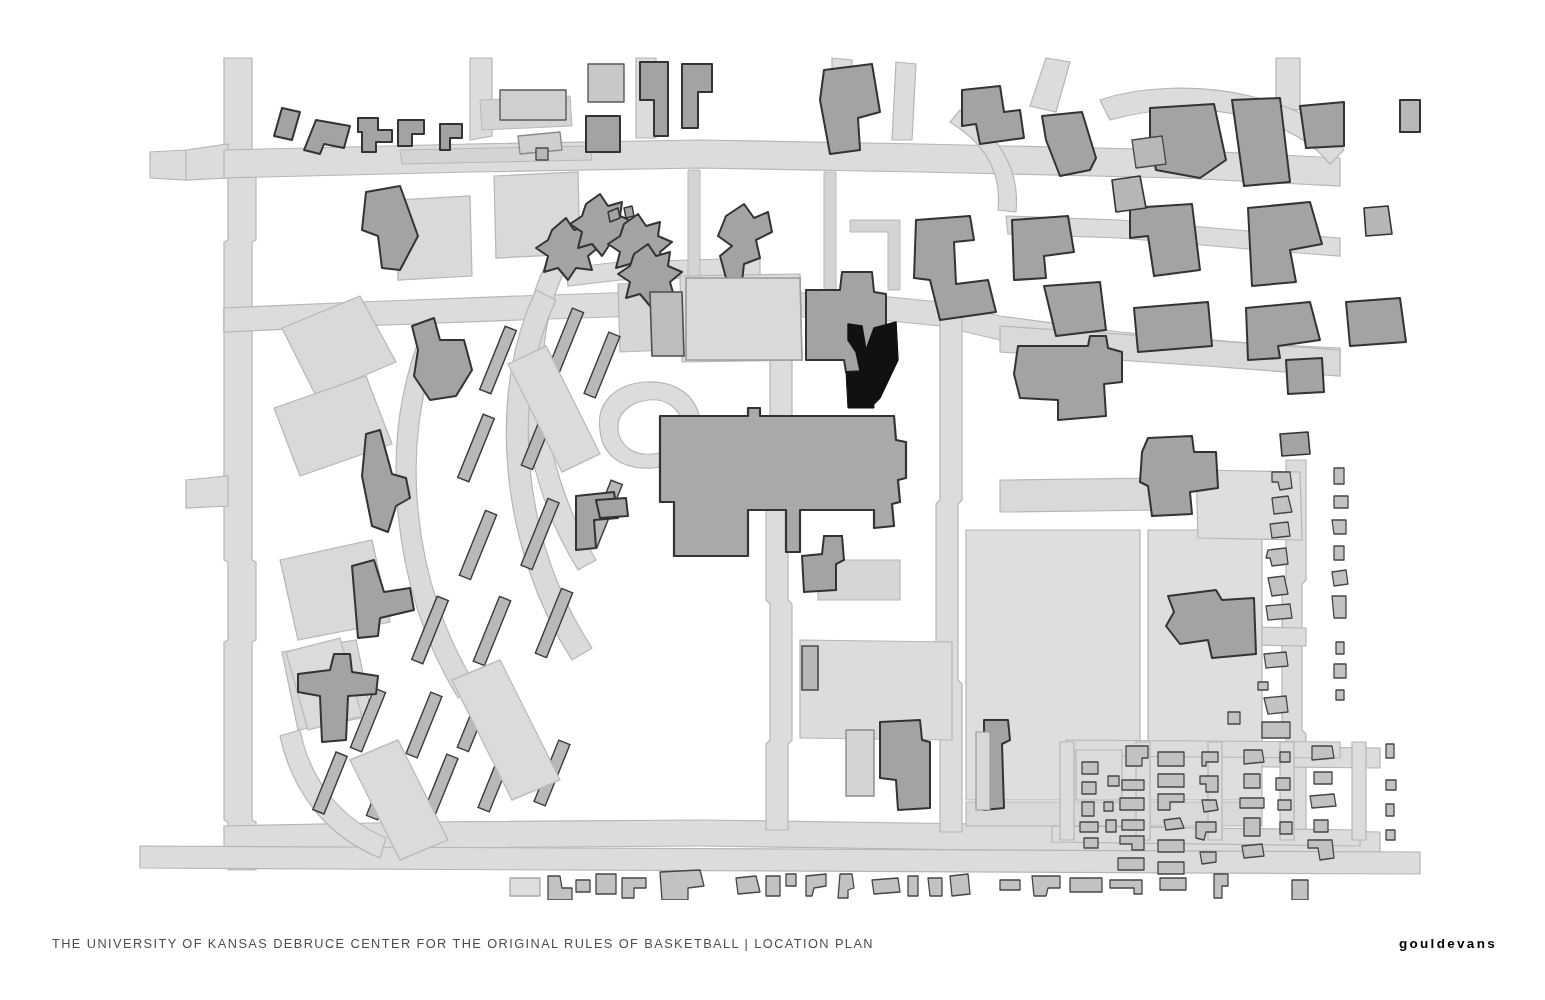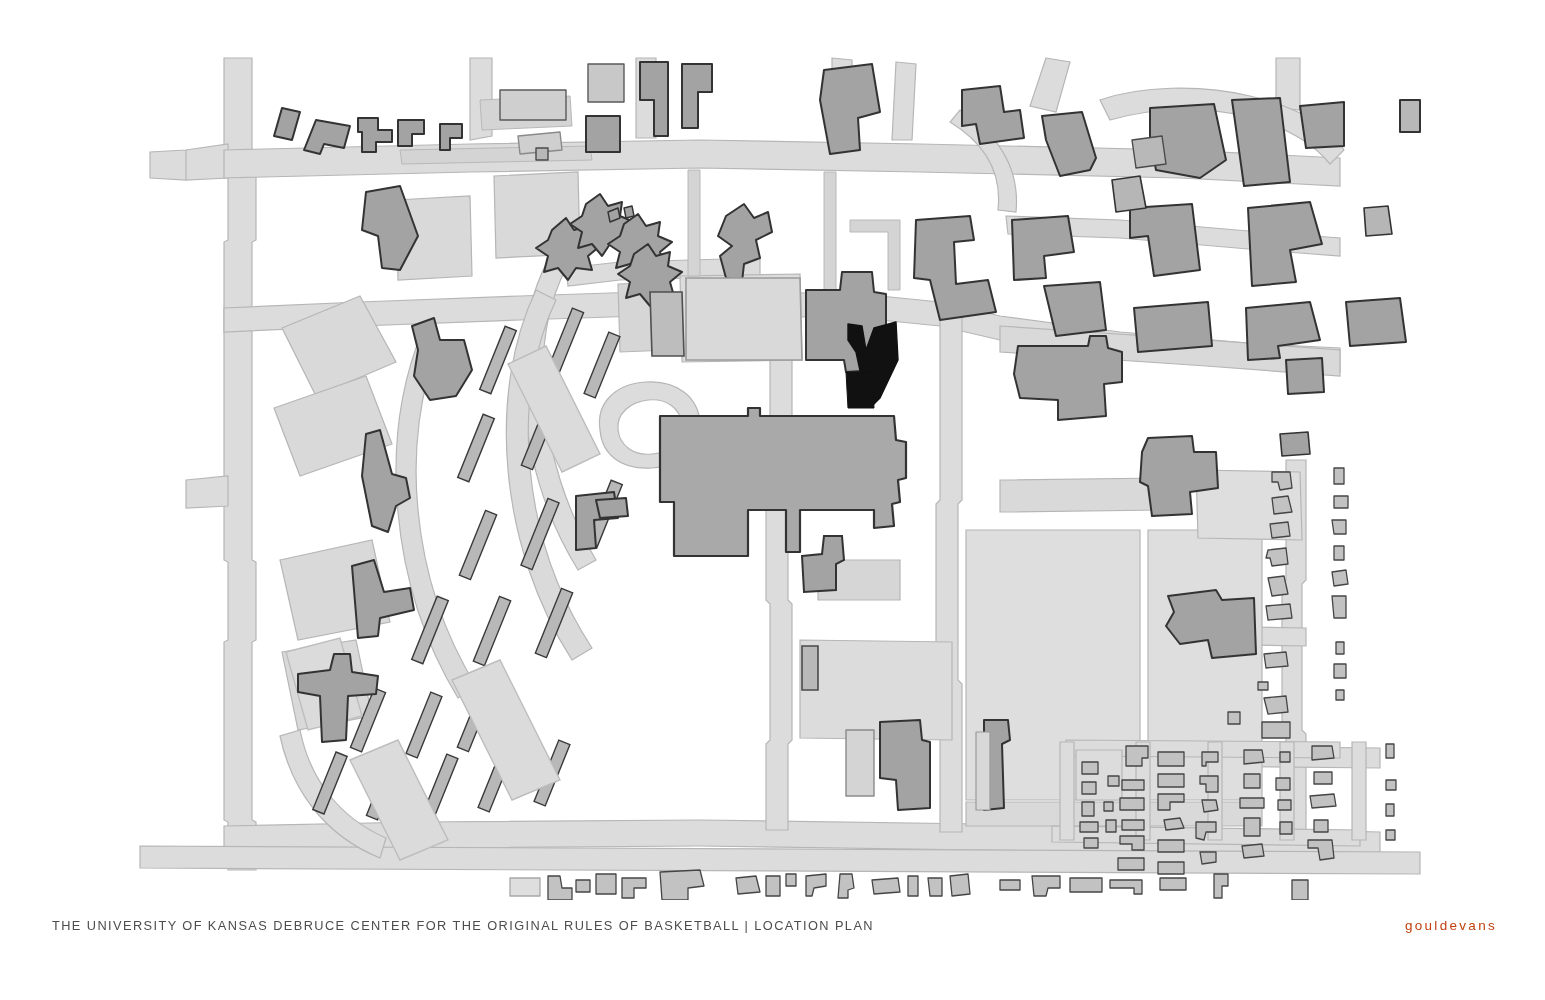--- a/index.html
+++ b/index.html
@@ -16,40 +16,40 @@
     position:absolute;
     left:0px; top:40px;
     width:1545px; height:860px;
   }
   #plan-svg{display:block;width:1545px;height:860px;}
 
   #caption-bar{
     position:absolute;
     left:0; top:918px;
     width:1545px; height:50px;
-    display:flex;justify-content:space-between;gap:8px;
+    display:flex;align-items:center;justify-content:space-between;gap:8px;
   }
   #plan-title{
     margin-left:52px;
     font-size:13.2px;
     letter-spacing:1.45px;
     color:#4d4d4d;
     text-transform:uppercase;
     white-space:nowrap;
     font-weight:400;
     transform:scaleX(0.97);
     transform-origin:left center;
   }
   #firm-logo{
     margin-right:48px;
     font-size:13.5px;
     letter-spacing:2.3px;
-    color:#c2410c;
+    color:#000000;
     white-space:nowrap;
-    font-weight:400;
+    font-weight:700;
   }
 </style>
 </head>
 <body>
 
 <div id="sheet">
 
   <div id="plan-area">
     <svg id="plan-svg" viewBox="0 0 1545 860" xmlns="http://www.w3.org/2000/svg">
 

